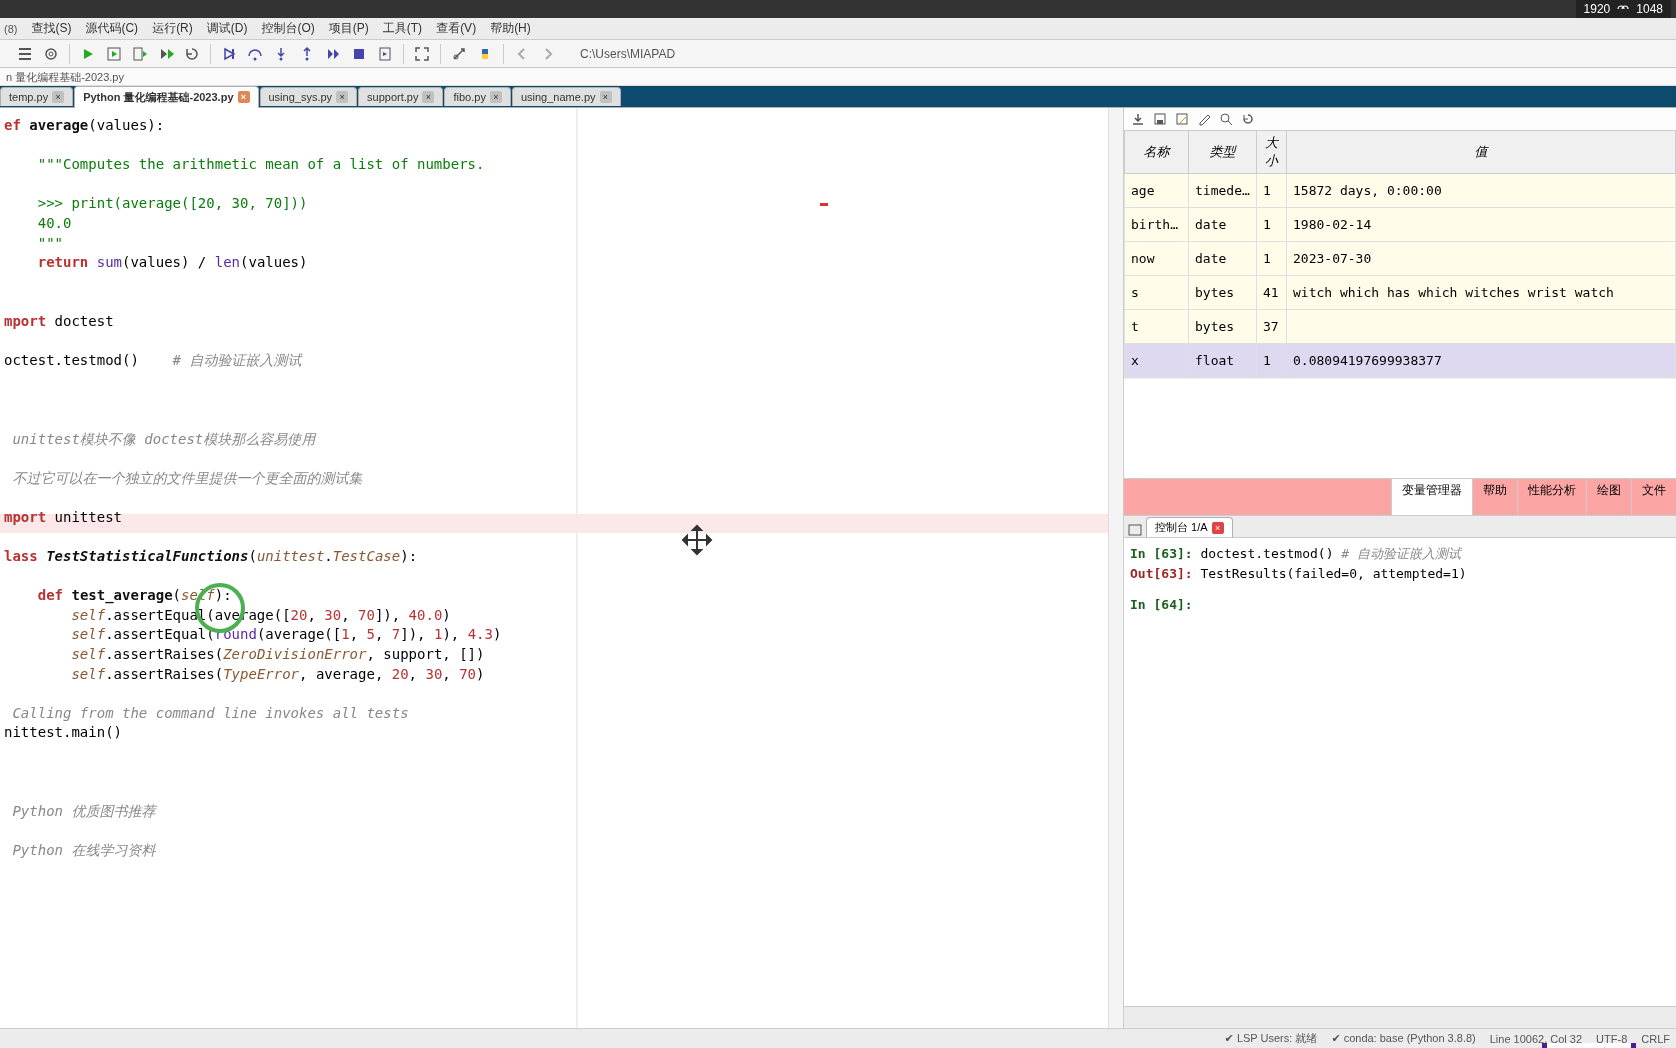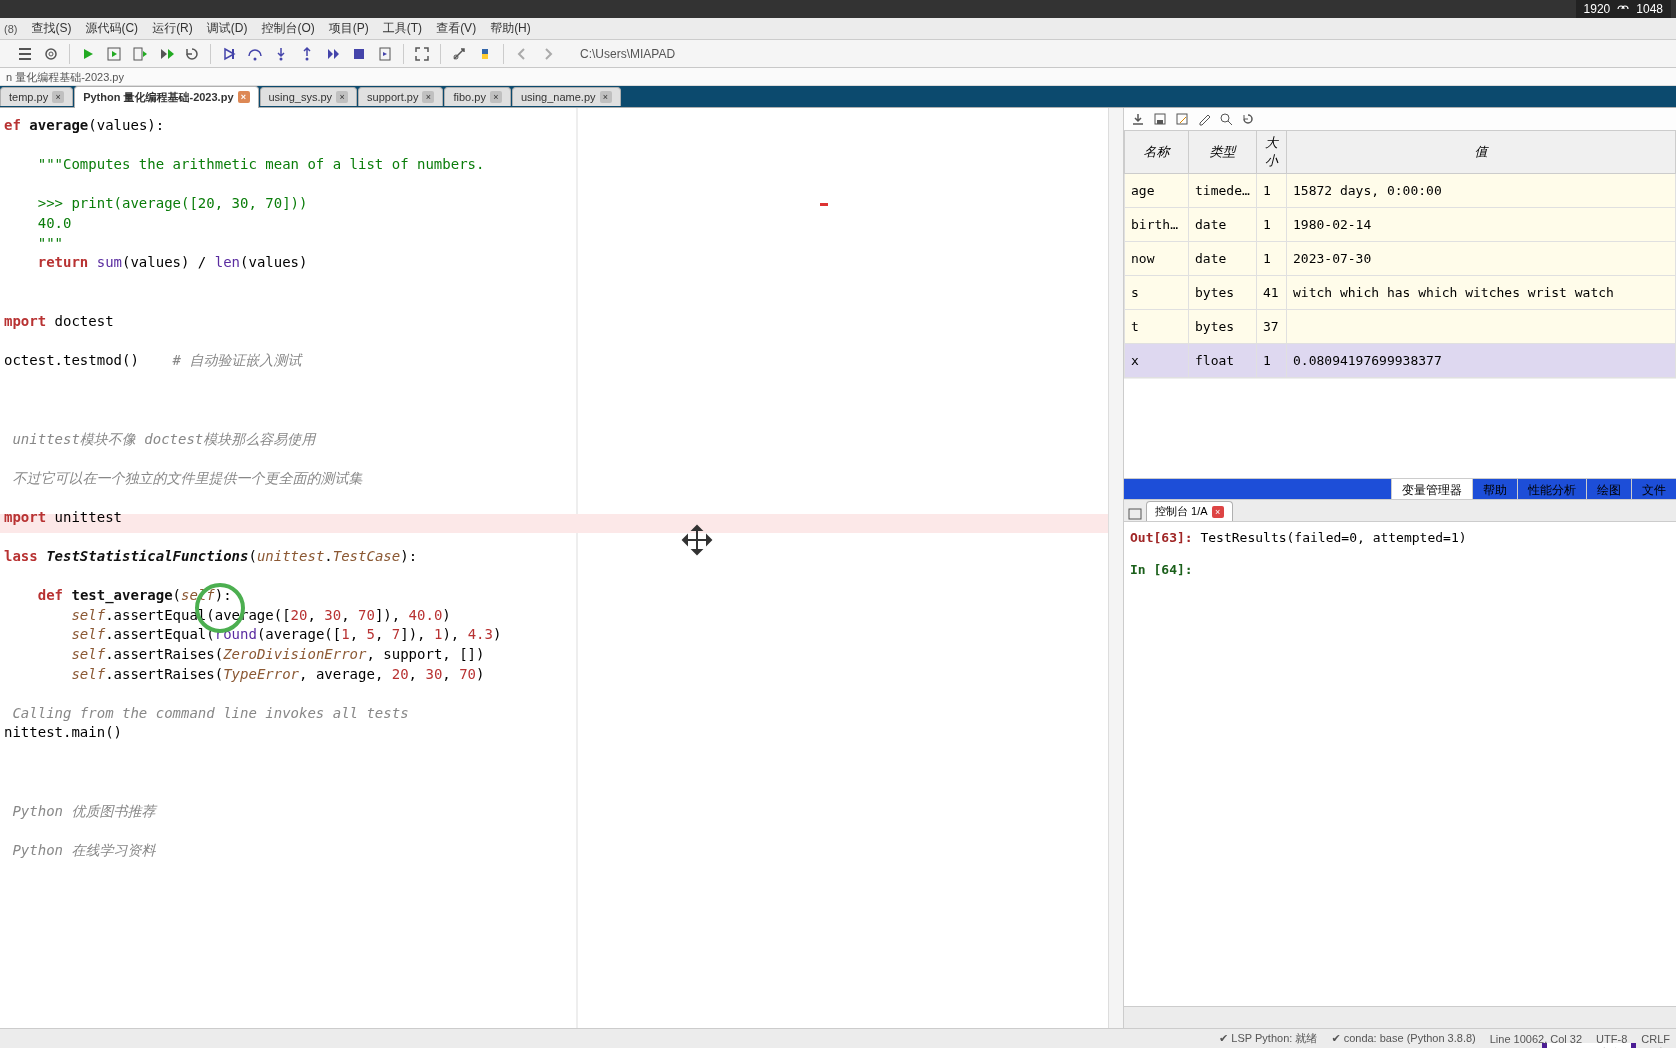--- a/index.html
+++ b/index.html
@@ -258,27 +258,27 @@
     .var-table tr.normal td { background: #fffcea; }
     .var-table tr.normal:nth-child(even) td { background: #fffcea; }
 
     .var-blank {
       flex:0 0 100px;
       background:#fff;
       border-top:1px solid #eee;
     }
 
     .right-tabs {
-      height: 22px;
+      height: 38px;
       display: flex;
       justify-content: flex-end;
       gap: 0;
       border-top: 1px solid #ccc;
       border-bottom: 1px solid #ccc;
-      background: #1d4ed8;
+      background: #fca5a5;
     }
     .right-tabs .rtab {
       padding: 3px 10px;
       font-size: 12px;
       cursor: pointer;
       border-left: 1px solid #ccc;
     }
     .right-tabs .rtab.active { background: #fff; }
 
     
@@ -695,35 +695,38 @@
           </svg>
         </span>
       <div class="ctab">
         <span>控制台 1/A</span>
         <span class="cclose">×</span>
       </div>
     </div>
 
     <div class="console-body">
       <div>
+        <span class="in-label">In [</span><span class="num-br">63</span><span class="in-label">]: </span><span>doctest.testmod()</span><span>     </span><span class="com"># 自动验证嵌入测试</span>
+      </div>
+      <div>
         <span class="out-label">Out[</span><span style="color:#a02626;font-weight:bold">63</span><span class="out-label">]: </span><span>TestResults(failed=0, attempted=1)</span>
       </div>
       <div style="height:12px"></div>
       <div>
         <span class="in-label">In [</span><span class="num-br">64</span><span class="in-label">]: </span>
       </div>
     </div>
 
     <div class="console-bottom-tabs">
       <span class="btab active">IPython控制台</span>
       <span class="btab">历史</span>
     </div>
   </div>
 
 </div>
 
 <div class="status-bar">
-  <span class="sseg">✔ LSP Python: 就绪</span>
+  <span class="sseg">✔ LSP Users: 就绪</span>
   <span class="sseg">✔ conda: base (Python 3.8.8)</span>
   <span class="sseg">Line 10062, Col 32</span>
   <span class="sseg">UTF-8</span>
   <span class="sseg">CRLF</span>
 </div>
 
 </body></html>

